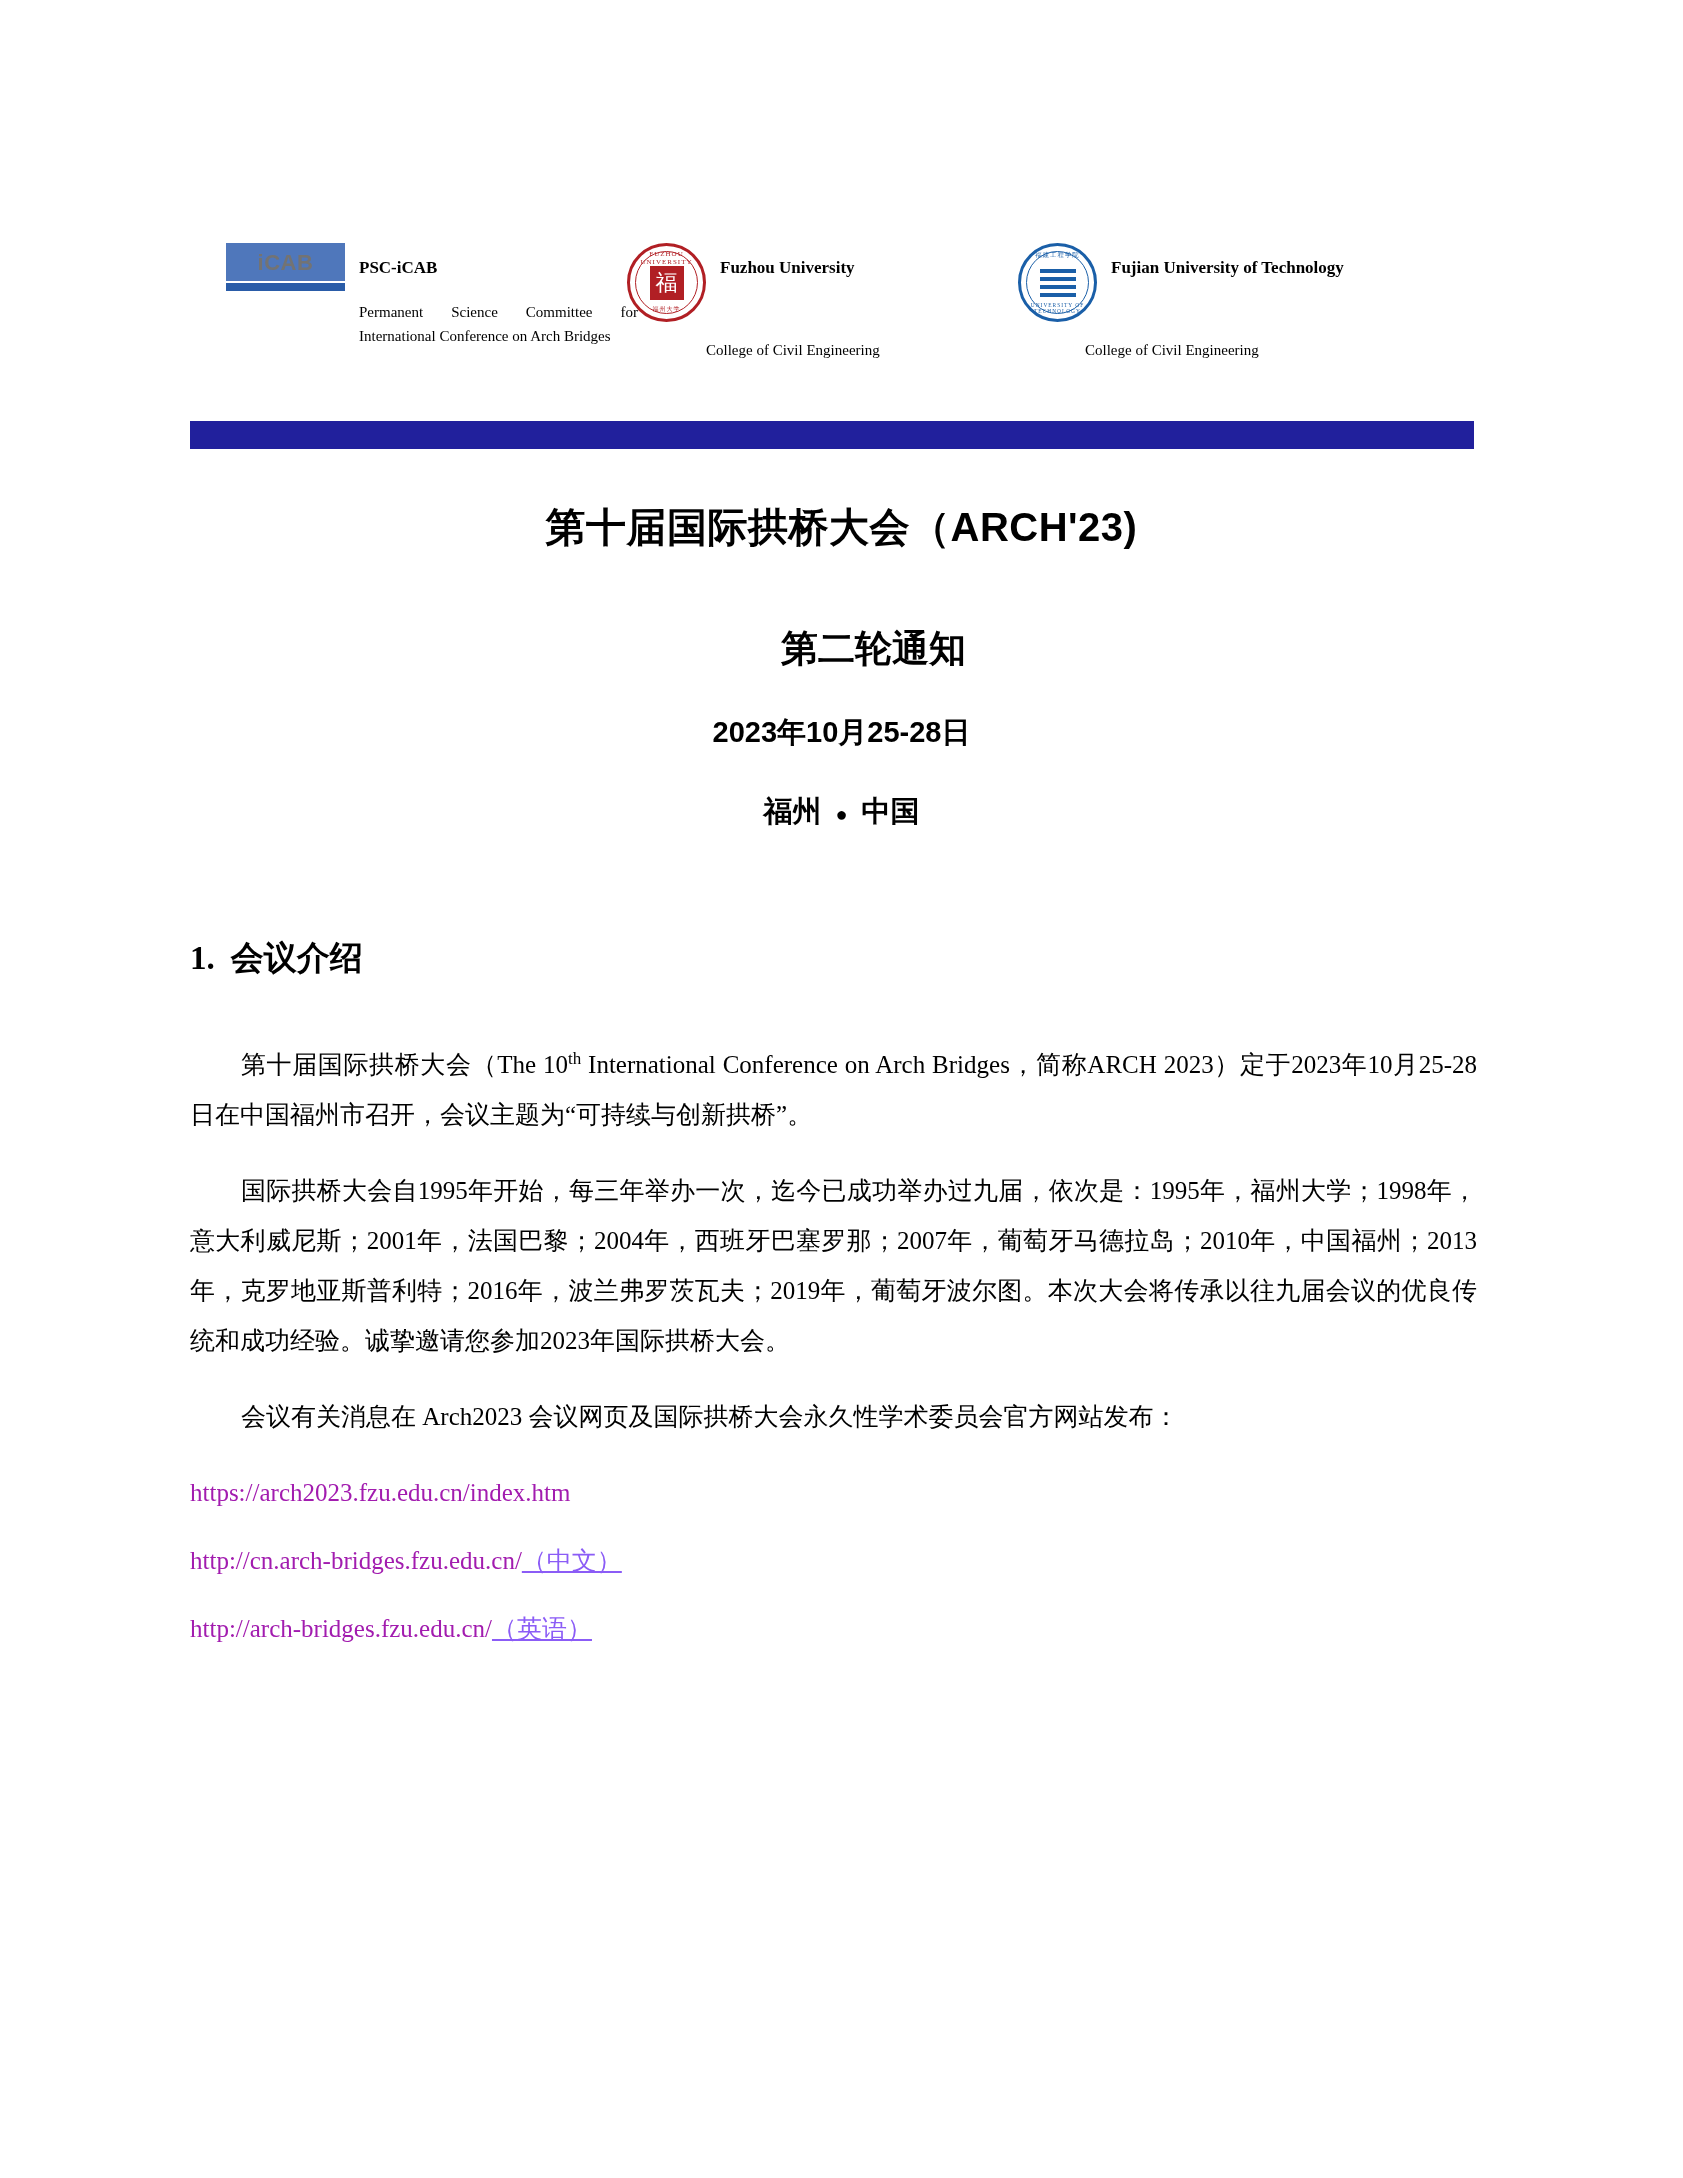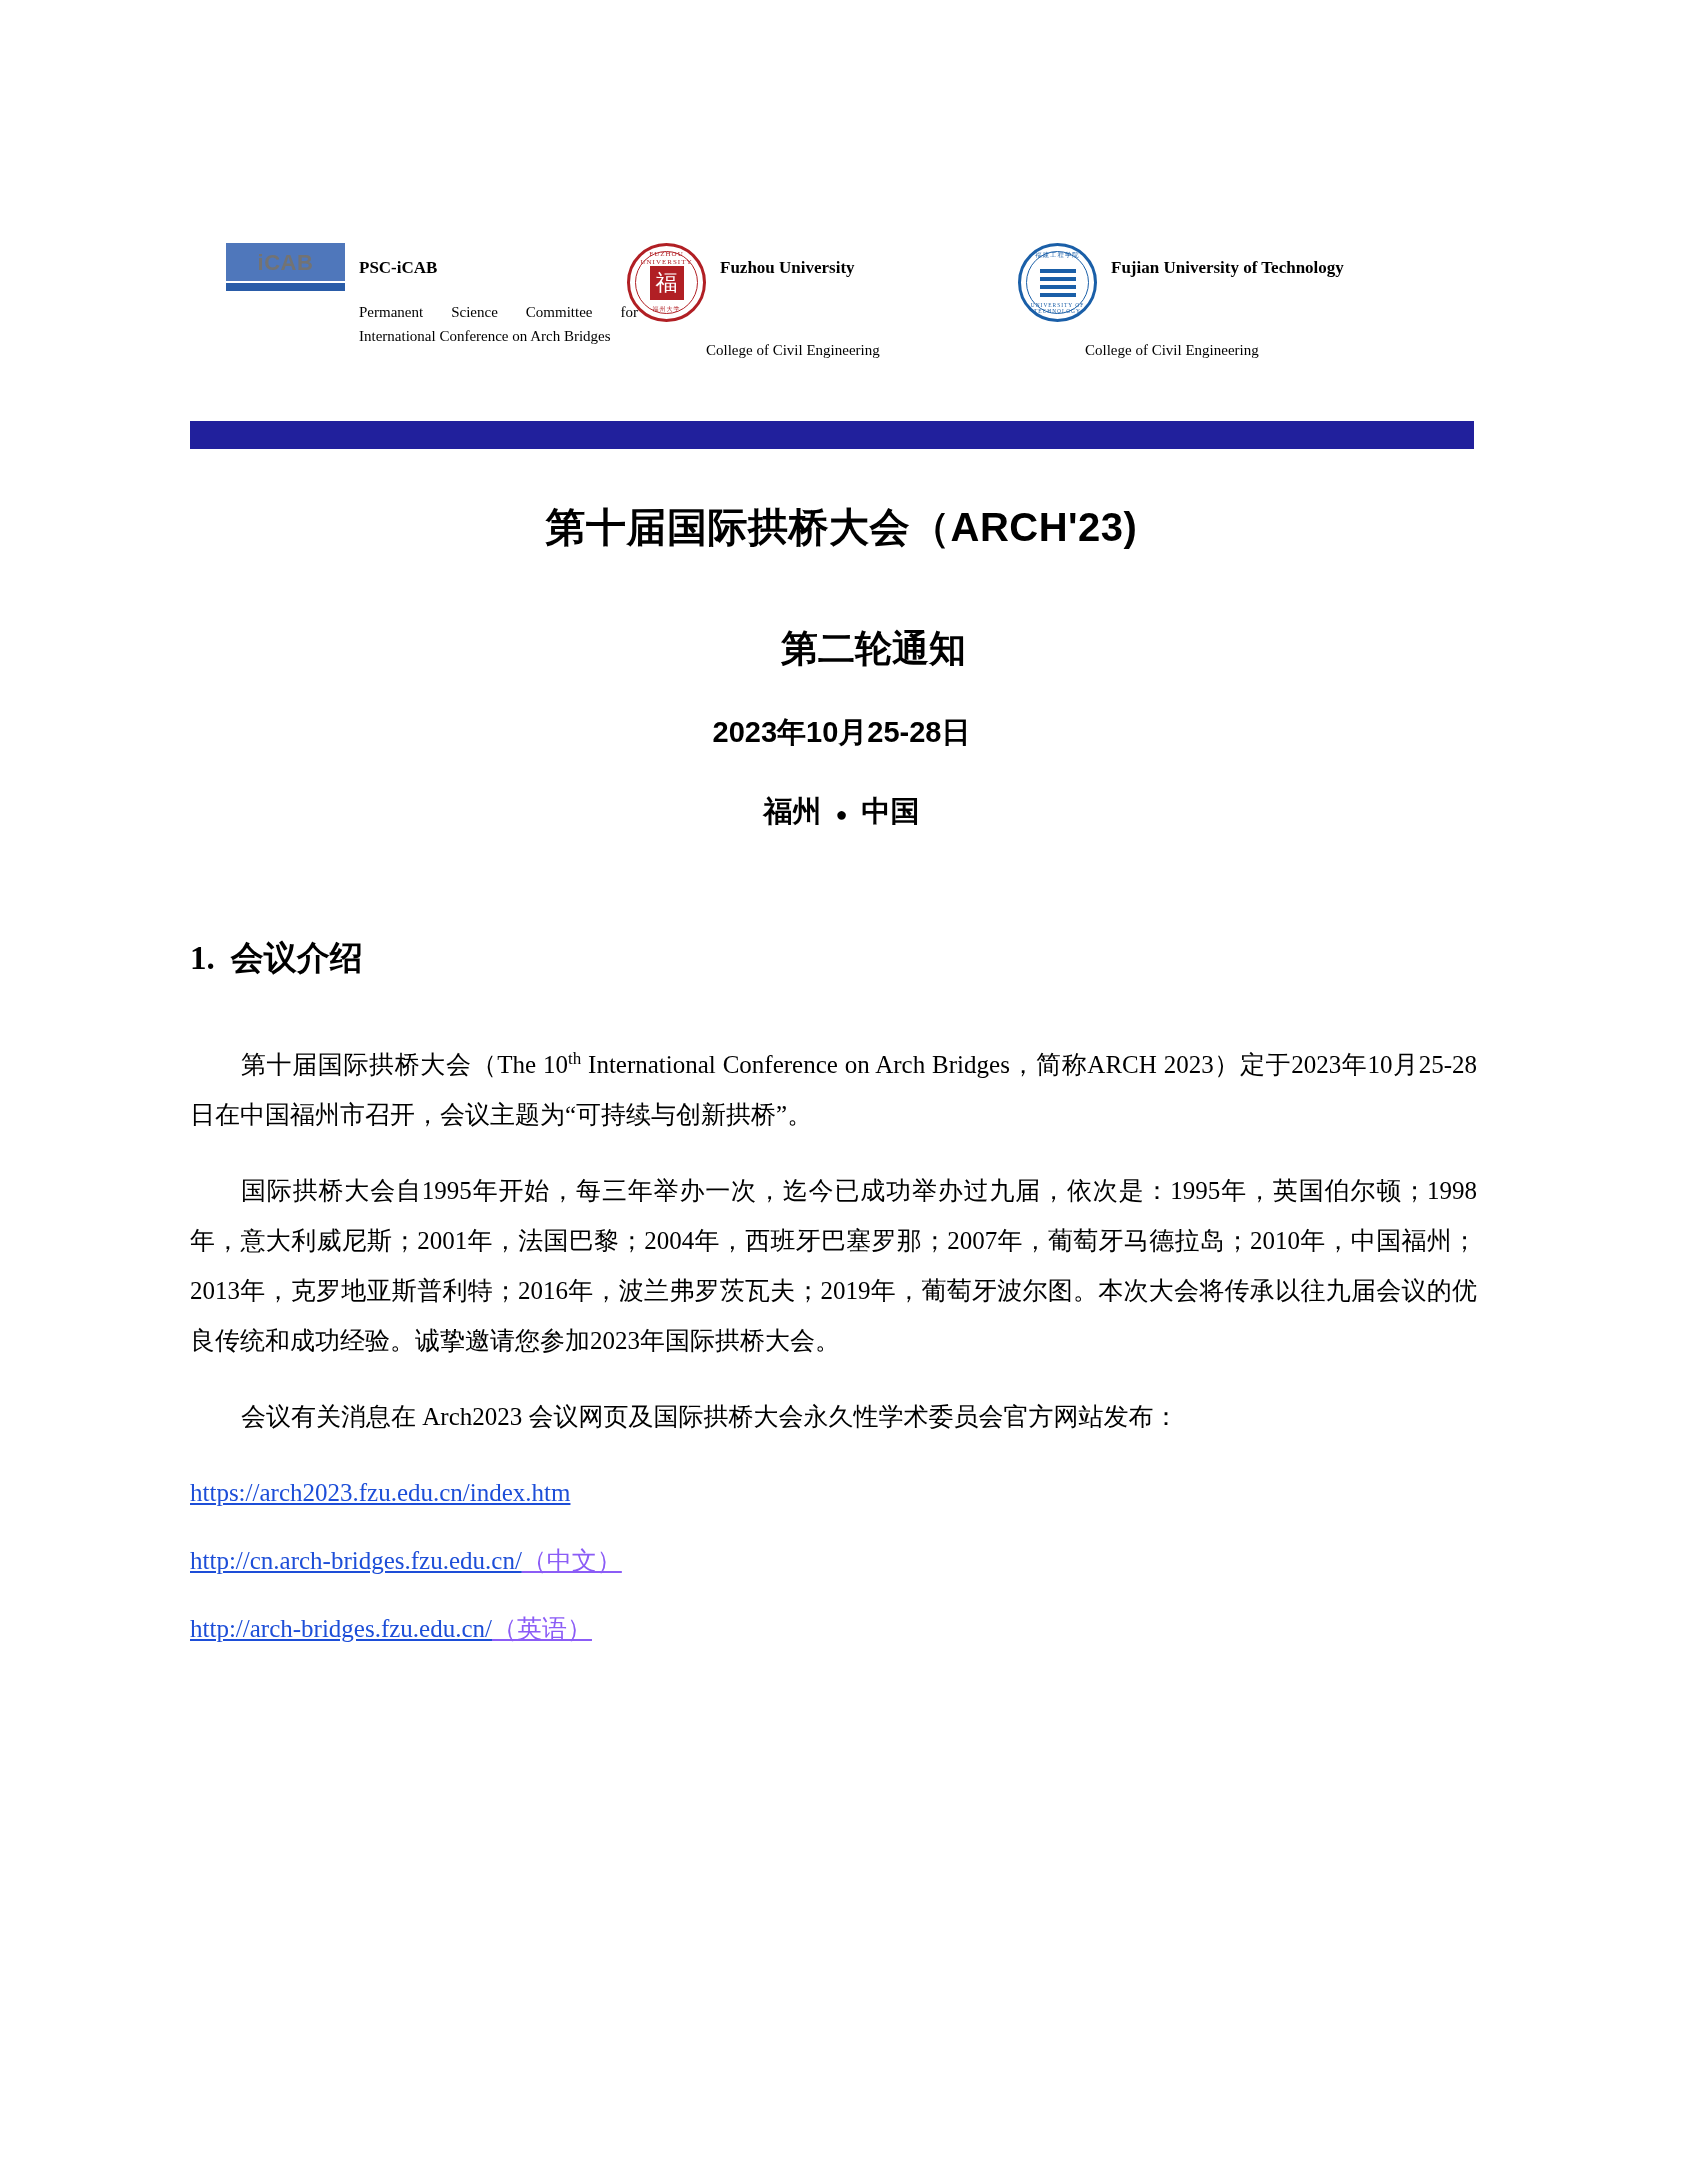--- a/index.html
+++ b/index.html
@@ -274,22 +274,21 @@
     line-height: 0;
   }
   p.link {
     font-family: "Liberation Serif", serif;
     font-size: 25px;
     line-height: 50px;
     margin: 0 0 18px 0;
     text-indent: 0;
   }
   p.link a, p.link .linktext {
-    color: #1d4ed8;
-    text-decoration: underline;
+    color: #a21caf;
   }
   p.link .tail {
     color: #8b5cf6;
     text-decoration: underline;
   }
 </style>
 </head>
 <body>
 
 <div class="page">
@@ -350,21 +349,21 @@
   </div>
 
   <div class="section-heading">
     <span class="num">1.</span><span>会议介绍</span>
   </div>
 
   <div class="body">
 
     <p class="para"><span>第十届国际拱桥大会（The 10</span><span class="sup">th</span><span> International Conference on Arch Bridges，简称ARCH 2023）定于2023年10月25-28日在中国福州市召开，会议主题为“可持续与创新拱桥”。</span></p>
 
-    <p class="para">国际拱桥大会自1995年开始，每三年举办一次，迄今已成功举办过九届，依次是：1995年，英国伯尔顿；1998年，意大利威尼斯；2001年，法国巴黎；2004年，西班牙巴塞罗那；2007年，葡萄牙马德拉岛；2010年，中国福州；2013年，克罗地亚斯普利特；2016年，波兰弗罗茨瓦夫；2019年，葡萄牙波尔图。本次大会将传承以往九届会议的优良传统和成功经验。诚挚邀请您参加2023年国际拱桥大会。</p>
+    <p class="para">国际拱桥大会自1995年开始，每三年举办一次，迄今已成功举办过九届，依次是：1995年，福州大学；1998年，意大利威尼斯；2001年，法国巴黎；2004年，西班牙巴塞罗那；2007年，葡萄牙马德拉岛；2010年，中国福州；2013年，克罗地亚斯普利特；2016年，波兰弗罗茨瓦夫；2019年，葡萄牙波尔图。本次大会将传承以往九届会议的优良传统和成功经验。诚挚邀请您参加2023年国际拱桥大会。</p>
 
     <p class="para">会议有关消息在 Arch2023 会议网页及国际拱桥大会永久性学术委员会官方网站发布：</p>
 
     <p class="link"><span class="linktext">https://arch2023.fzu.edu.cn/index.htm</span><span class="tail"></span></p>
 
     <p class="link"><span class="linktext">http://cn.arch-bridges.fzu.edu.cn/</span><span class="tail">（中文）</span></p>
 
     <p class="link"><span class="linktext">http://arch-bridges.fzu.edu.cn/</span><span class="tail">（英语）</span></p>
 
   </div>

